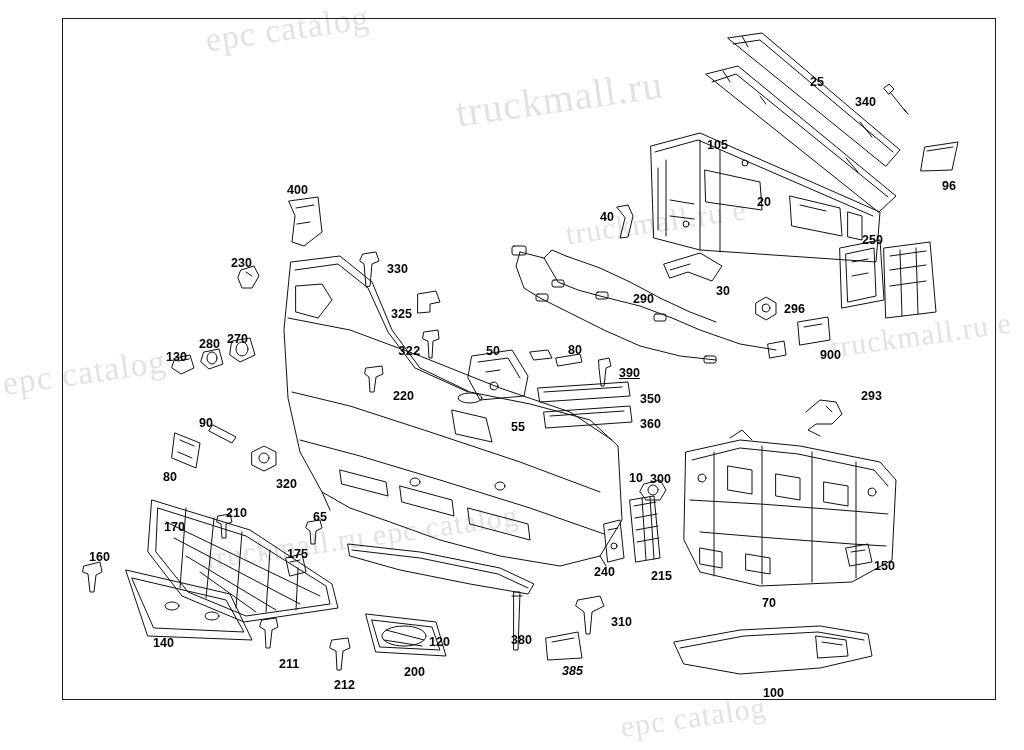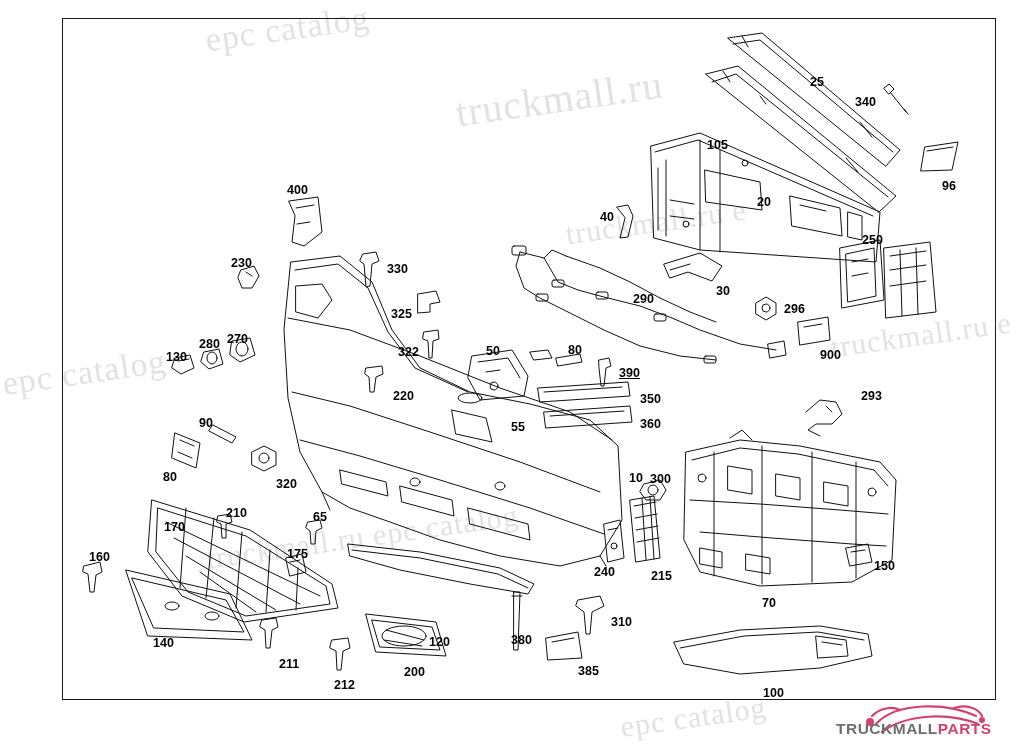--- a/index.html
+++ b/index.html
@@ -428,21 +428,21 @@
       <div class="label" style="left: 757px; top: 196px;">20</div>
       <div class="label" style="left: 287px; top: 184px;">400</div>
       <div class="label" style="left: 600px; top: 211px;">40</div>
       <div class="label" style="left: 862px; top: 234px;">250</div>
       <div class="label" style="left: 231px; top: 257px;">230</div>
       <div class="label" style="left: 387px; top: 263px;">330</div>
       <div class="label" style="left: 716px; top: 285px;">30</div>
       <div class="label" style="left: 633px; top: 293px;">290</div>
       <div class="label" style="left: 784px; top: 303px;">296</div>
       <div class="label" style="left: 391px; top: 308px;">325</div>
-      <div class="label" style="left: 398px; top: 346px;">322</div>
+      <div class="label" style="left: 398px; top: 346px; font-family: Liberation Mono, monospace;">322</div>
       <div class="label" style="left: 820px; top: 349px; text-align: right;">900</div>
       <div class="label" style="left: 227px; top: 333px;">270</div>
       <div class="label" style="left: 199px; top: 338px;">280</div>
       <div class="label" style="left: 166px; top: 351px;">130</div>
       <div class="label" style="left: 486px; top: 345px;">50</div>
       <div class="label" style="left: 568px; top: 344px;">80</div>
       <div class="label" style="left: 619px; top: 367px; text-decoration: underline;">390</div>
       <div class="label" style="left: 393px; top: 390px; text-align: right;">220</div>
       <div class="label" style="left: 640px; top: 393px;">350</div>
       <div class="label" style="left: 861px; top: 390px;">293</div>
@@ -459,38 +459,21 @@
       <div class="label" style="left: 874px; top: 560px;">150</div>
       <div class="label" style="left: 89px; top: 551px;">160</div>
       <div class="label" style="left: 287px; top: 548px;">175</div>
       <div class="label" style="left: 651px; top: 570px;">215</div>
       <div class="label" style="left: 594px; top: 566px;">240</div>
       <div class="label" style="left: 762px; top: 597px;">70</div>
       <div class="label" style="left: 429px; top: 596px; margin-top: 40px;">120</div>
       <div class="label" style="left: 611px; top: 616px;">310</div>
       <div class="label" style="left: 153px; top: 637px;">140</div>
       <div class="label" style="left: 511px; top: 634px;">380</div>
-      <div class="label" style="left: 578px; top: 665px;">385</div>
+      <div class="label" style="left: 562px; top: 665px; font-style: italic;">385</div>
       <div class="label" style="left: 279px; top: 658px;">211</div>
       <div class="label" style="left: 404px; top: 666px;">200</div>
       <div class="label" style="left: 334px; top: 679px;">212</div>
       <div class="label" style="left: 763px; top: 687px;">100</div>
     </div>
 
-  <div class="logo">
-    <svg viewBox="0 0 180 62" width="180" height="62">
-      <g fill="none" stroke="#d4416b" stroke-width="2.2" stroke-linecap="round">
-        <path d="M40 42 C60 20, 110 20, 140 34"></path>
-        <path d="M46 50 C70 32, 112 30, 142 42"></path>
-        <path d="M36 34 C44 26, 56 24, 64 28"></path>
-        <path d="M118 26 C130 22, 142 26, 146 34"></path>
-      </g>
-      <g fill="#d4416b">
-        <circle cx="34" cy="40" r="4"></circle>
-        <circle cx="146" cy="38" r="3"></circle>
-      </g>
-    </svg>
-    <div class="logo-text">
-      <span>TRUCKMALL</span><span class="accent">PARTS</span>
-    </div>
-  </div>
 
 </div>
 
 </body></html>

